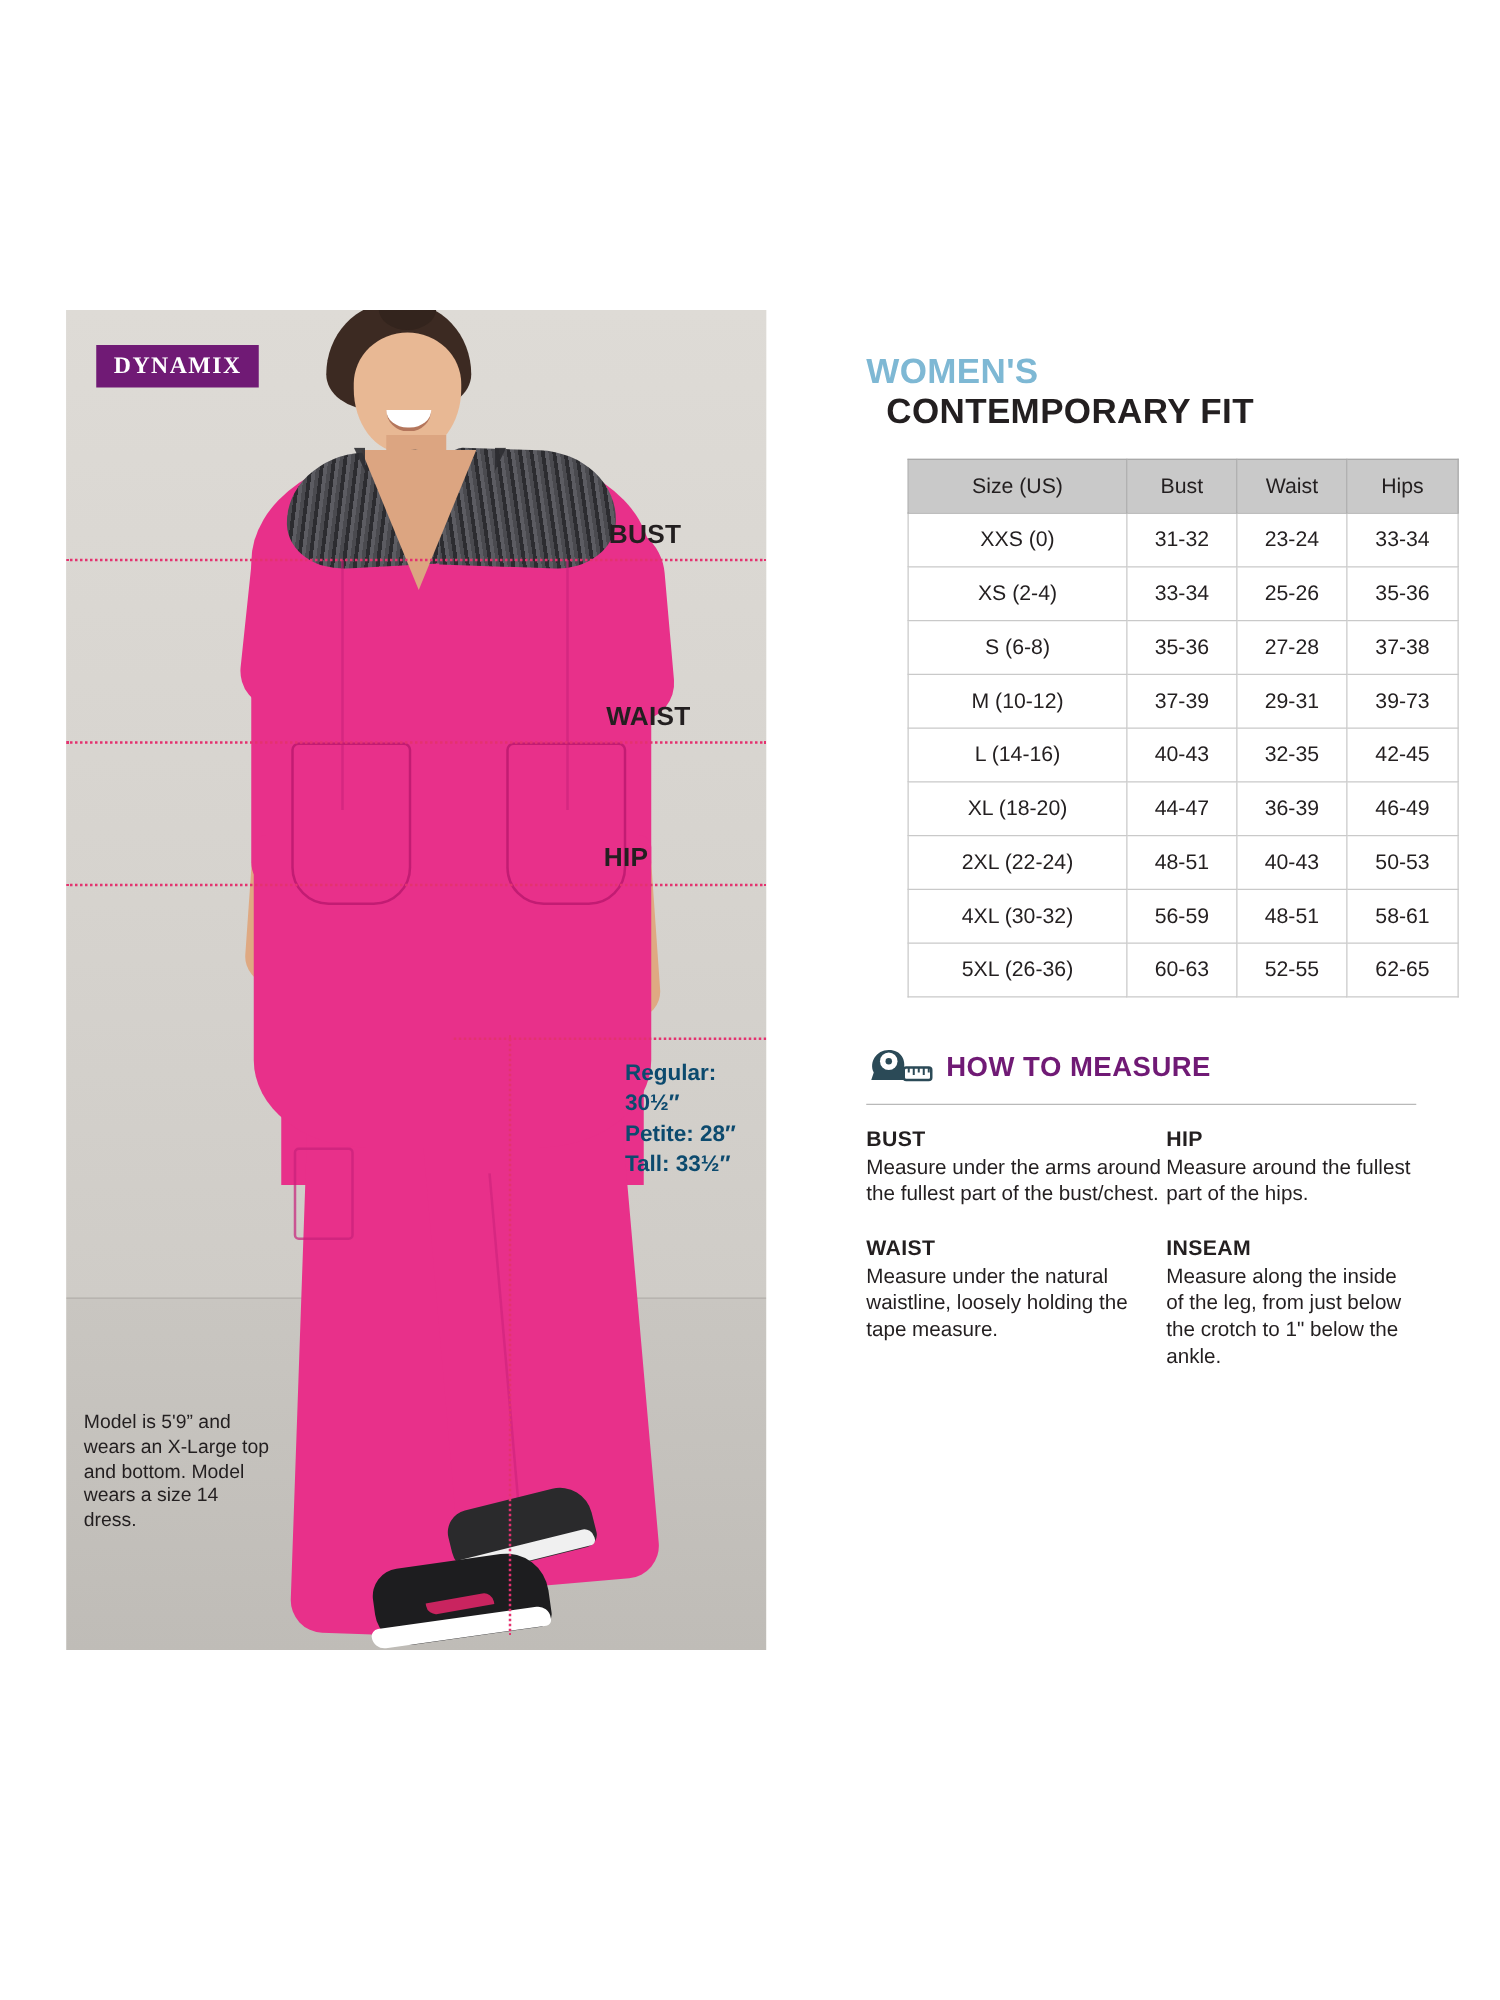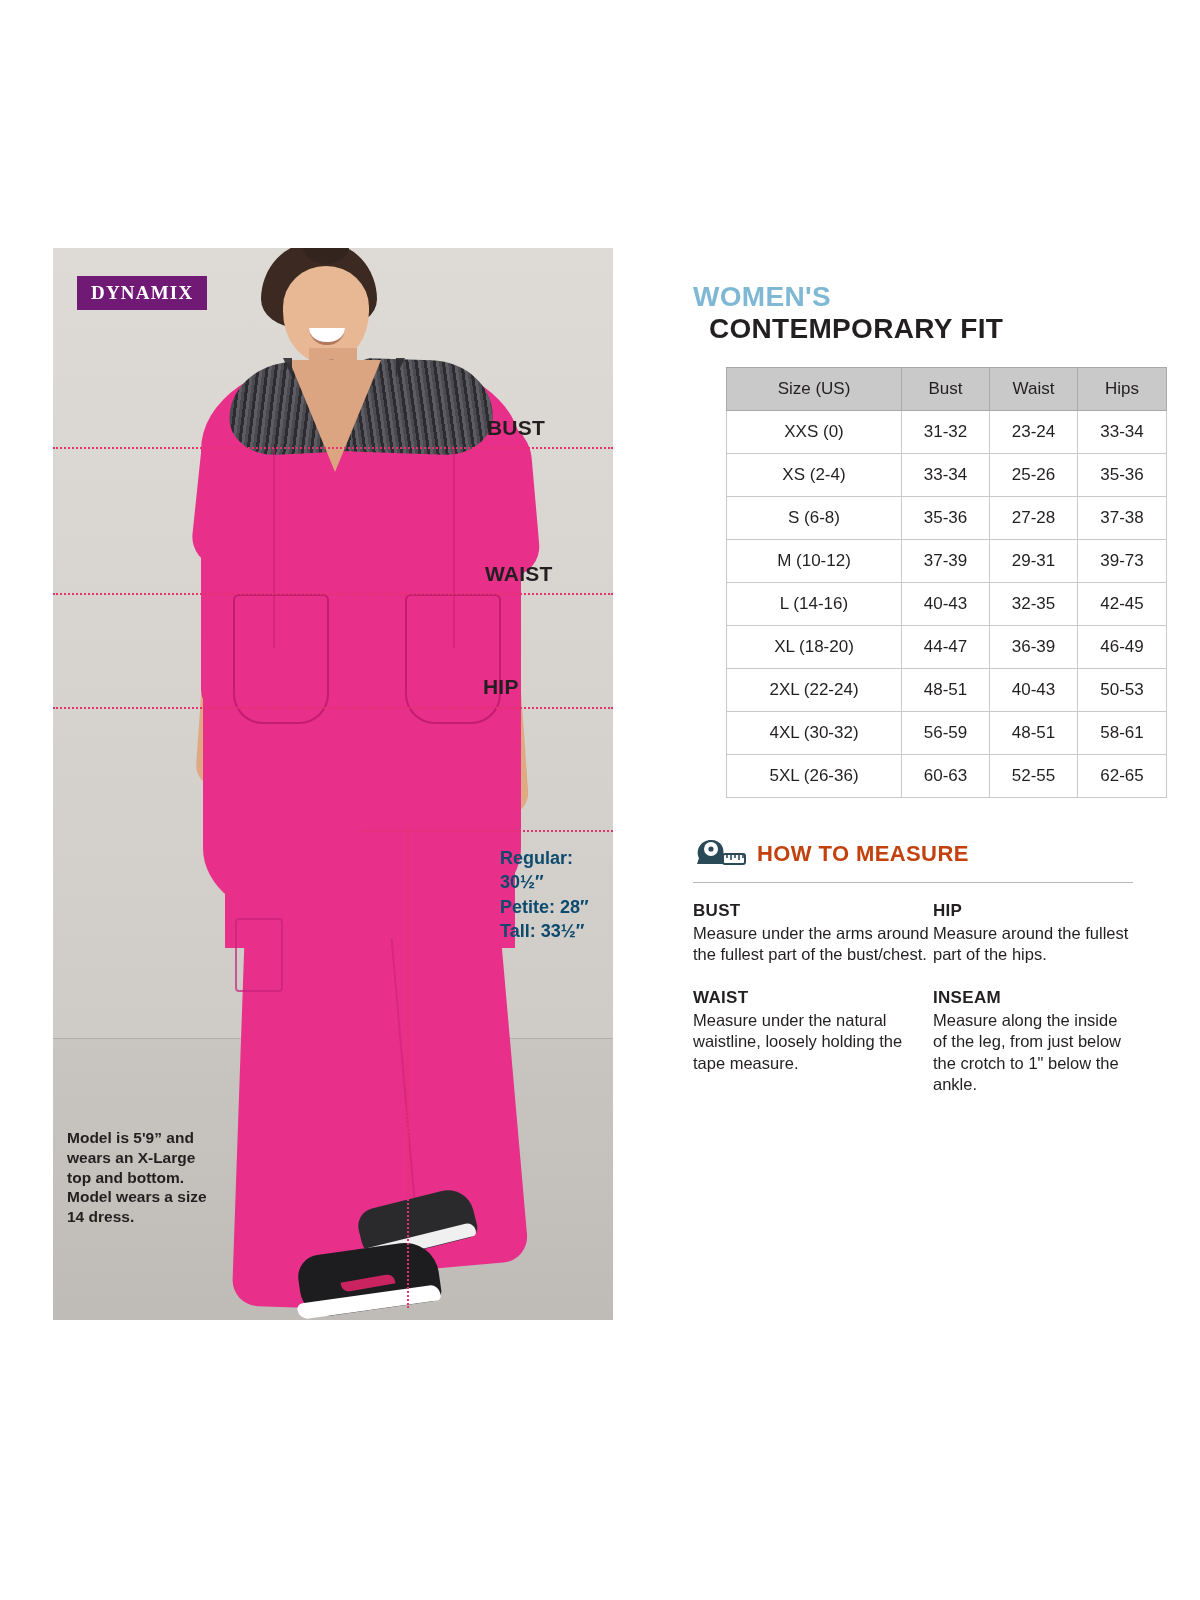--- a/index.html
+++ b/index.html
@@ -229,21 +229,21 @@
   .inseam-text {
     position:absolute;
     left:447px; top:598px;
     font-size:18px; font-weight:bold; line-height:1.35;
     color:#0c4a6e;
   }
 
   .model-note {
     position:absolute;
     left:14px; top:880px;
-    font-size:15.5px; font-weight:bold; line-height:1.28;
+    font-size:15.5px; font-weight:normal; line-height:1.28;
     color:#231f20;
   }
 
   
   .right {
     position:absolute;
     left:693px; top:282px; width:440px;
   }
   h1.title-1 {
     margin:0;
@@ -292,21 +292,21 @@
   
   .htm-head {
     display:flex;
     align-items:center;
     gap:10px;
     margin-top:38px;
   }
   .htm-title {
     font-size:22px;
     font-weight:bold;
-    color:#c2410c;
+    color:#701a75;
     letter-spacing:.4px;
   }
   .htm-rule {
     border-top:1px solid #b9b9b9;
     margin-top:10px;
     width:440px;
   }
   .htm-grid {
     display:grid;
     grid-template-columns: 240px 200px;

